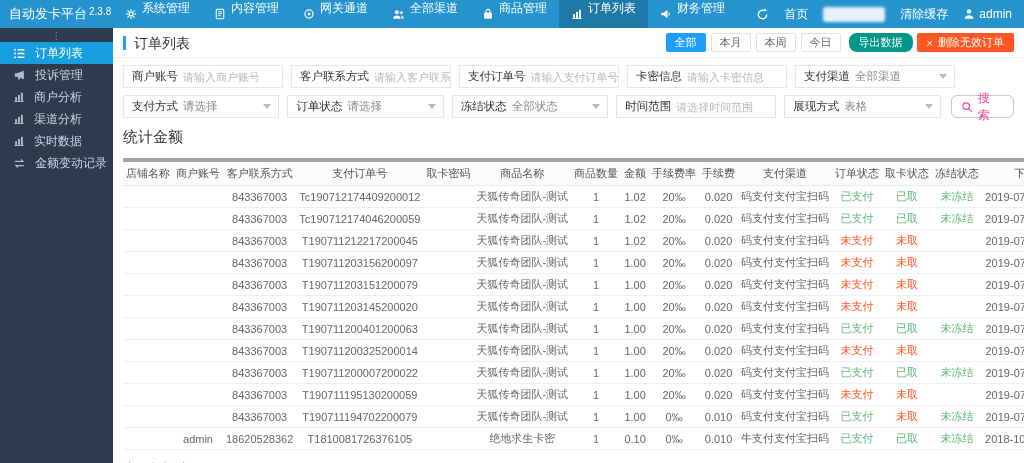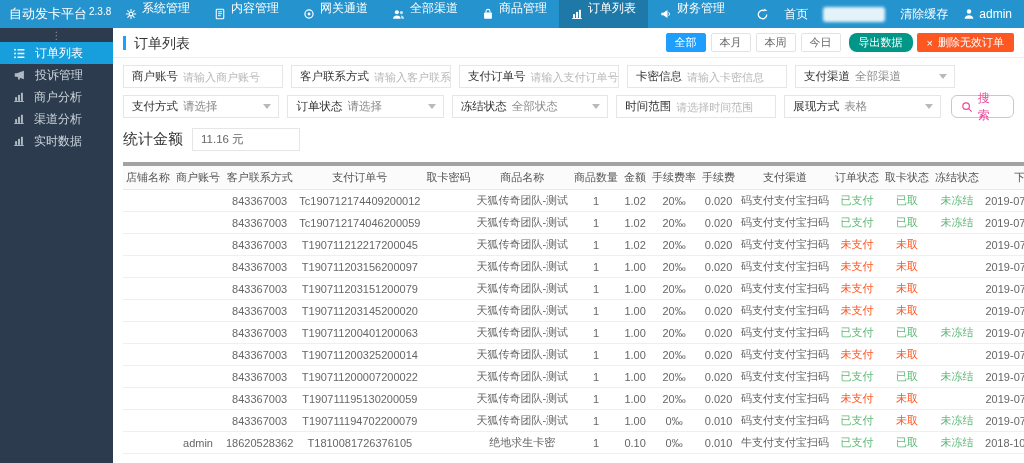--- a/index.html
+++ b/index.html
@@ -235,20 +235,28 @@
         <span class="icon">
           <svg width="12" height="12" viewBox="0 0 16 16">
             <path d="M1.6 14h12.8" stroke="currentColor" stroke-width="1.3"></path>
             <rect x="2.8" y="8.2" width="2.6" height="5" fill="currentColor"></rect>
             <rect x="6.7" y="5.2" width="2.6" height="8" fill="currentColor"></rect>
             <rect x="10.6" y="2.4" width="2.6" height="10.8" fill="currentColor"></rect>
           </svg>
         </span>
         <span>实时数据</span>
       </div>
+      <div class="side-item">
+        <span class="icon">
+          <svg width="13" height="13" viewBox="0 0 16 16">
+            <path d="M2.6 5.3h9.6l-2.2-2.2M13.4 10.7H3.8l2.2 2.2" fill="none" stroke="currentColor" stroke-width="1.5"></path>
+          </svg>
+        </span>
+        <span>金额变动记录</span>
+      </div>
     </div>
 </aside>
 
 <main class="main">
 
   <div class="page-header">
     <div class="page-title">订单列表</div>
     <div class="toolbar">
       <span id="rangeBtns" style="display:flex;gap:5px">
           <span class="range-btn active">全部</span>
@@ -331,21 +339,20 @@
             </svg>
           </span>
           <span>搜 索</span>
         </span>
       </div>
   </div>
 
   <div class="stats-row" id="statsRow">
       <div class="stat">
         <span class="stat-label">统计金额</span>
-        <span class="stat-box">11.16 元</span>
       </div>
     </div>
 
   <table class="order-table">
     <thead>
         <tr id="theadRow">
           <th>店铺名称</th>
           <th>商户账号</th>
           <th>客户联系方式</th>
           <th>支付订单号</th>

